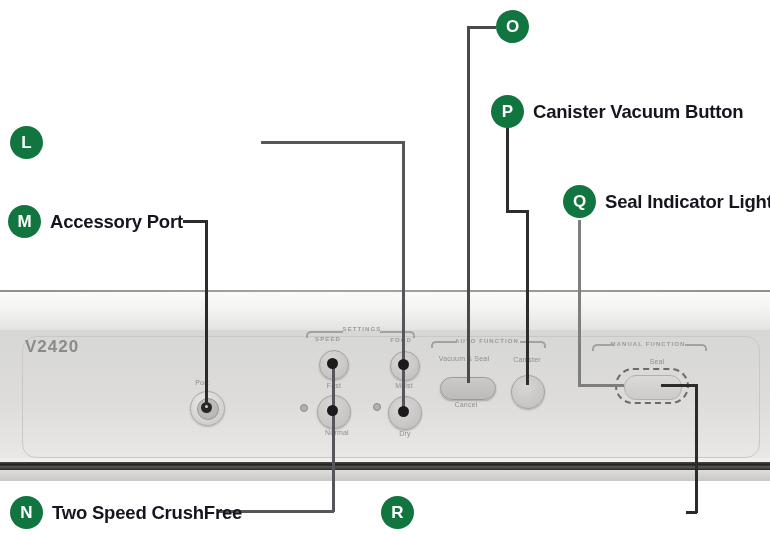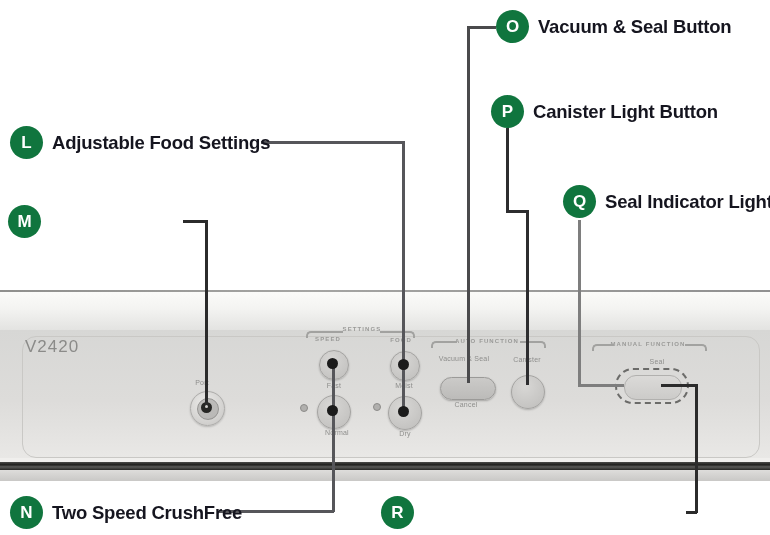--- a/index.html
+++ b/index.html
@@ -24,21 +24,21 @@
   .panel-bevel{top:292px;height:38px;background:linear-gradient(180deg,#fbfbf9 0%,#f3f3f1 45%,#e3e3e1 100%);}
   .panel-face{top:330px;height:128px;background:linear-gradient(180deg,#d7d7d5 0%,#dddcda 55%,#e9e8e6 100%);}
   .panel-light{top:458px;height:4px;background:#f0efed;}
   .panel-stripe{top:462px;height:8px;background:linear-gradient(180deg,#4a4a48 0%,#1f1f1d 35%,#5a5a58 60%,#262624 100%);}
   .panel-bottom{top:470px;height:11px;background:linear-gradient(180deg,#dedddb 0%,#c9c8c6 100%);}
   .inset{
     position:absolute;left:22px;top:336px;width:736px;height:120px;
     border:1px solid #c9c8c5;border-radius:14px;
   }
   .model{
-    position:absolute;left:25px;top:337px;font-size:17px;font-weight:normal;
+    position:absolute;left:25px;top:337px;font-size:17px;font-weight:bold;
     color:#8b8b89;letter-spacing:1px;
   }
   
   .tiny{
     position:absolute;transform:translateX(-50%);font-size:7px;color:#8e8e8c;
     white-space:nowrap;letter-spacing:0.2px;
   }
   .caps{
     position:absolute;transform:translateX(-50%);font-size:6px;color:#9a9a98;
     white-space:nowrap;letter-spacing:1.1px;font-weight:bold;
@@ -158,36 +158,35 @@
   <div class="line" style="left:695px;top:384px;width:2.5px;height:129px;background:#2B2B2B;"></div>
   <div class="line" style="left:686px;top:511px;width:11px;height:2.5px;background:#2B2B2B;"></div>
 
   <div class="dot" style="left:327px;top:358px;"></div>
   <div class="dot" style="left:327px;top:405px;"></div>
   <div class="dot" style="left:398px;top:359px;"></div>
   <div class="dot" style="left:398px;top:406px;"></div>
 
   <div class="callout" style="left:10px;top:126px;">
     <div class="badge">L</div>
-    <div class="clabel">Adjustable Food Settings</div>
   </div>
   <div class="callout" style="left:8px;top:205px;">
     <div class="badge">M</div>
+    <div class="clabel">Accessory Port</div>
   </div>
   <div class="callout" style="left:10px;top:496px;">
     <div class="badge">N</div>
     <div class="clabel">Two Speed CrushFree</div>
   </div>
   <div class="callout" style="left:496px;top:10px;">
     <div class="badge">O</div>
-    <div class="clabel">Vacuum &amp; Seal Button</div>
   </div>
   <div class="callout" style="left:491px;top:95px;">
     <div class="badge">P</div>
-    <div class="clabel">Canister Light Button</div>
+    <div class="clabel">Canister Vacuum Button</div>
   </div>
   <div class="callout" style="left:563px;top:185px;">
     <div class="badge">Q</div>
     <div class="clabel">Seal Indicator Light</div>
   </div>
   <div class="callout" style="left:381px;top:496px;">
     <div class="badge">R</div>
   </div>
 
 </div>

